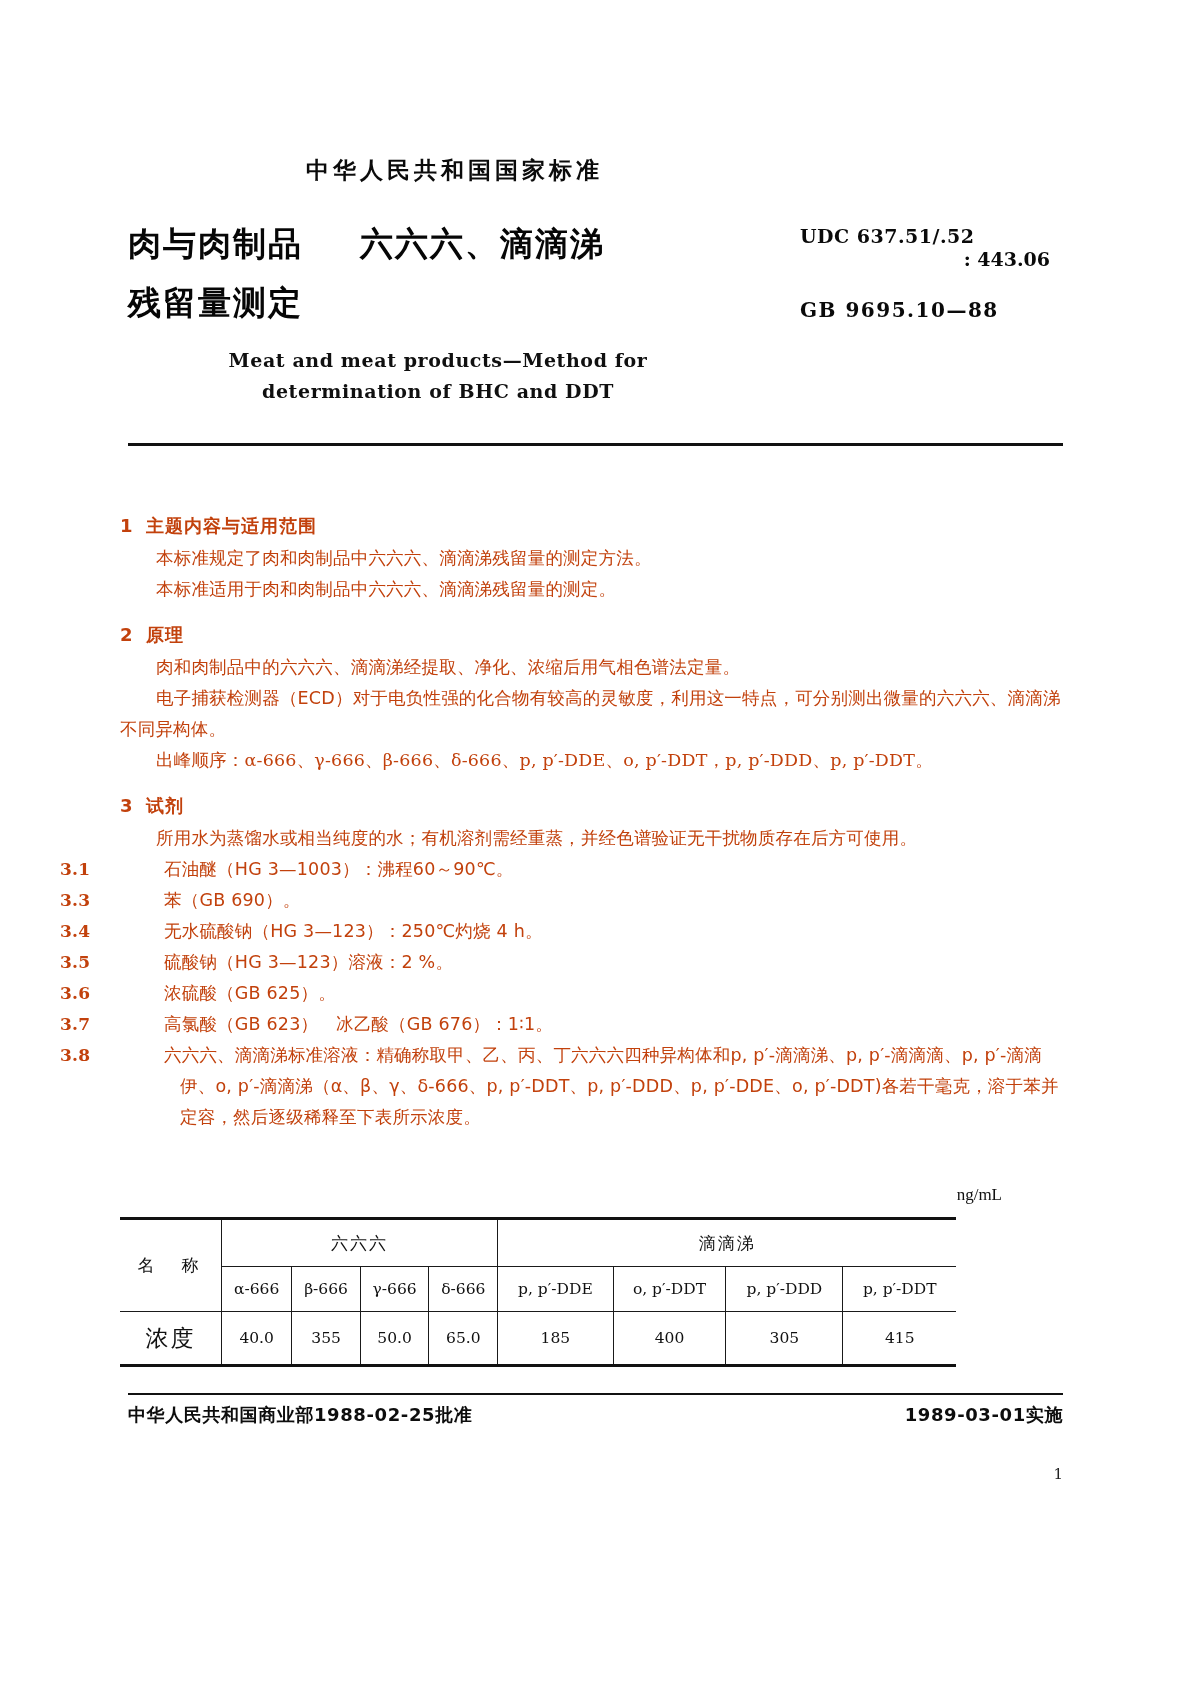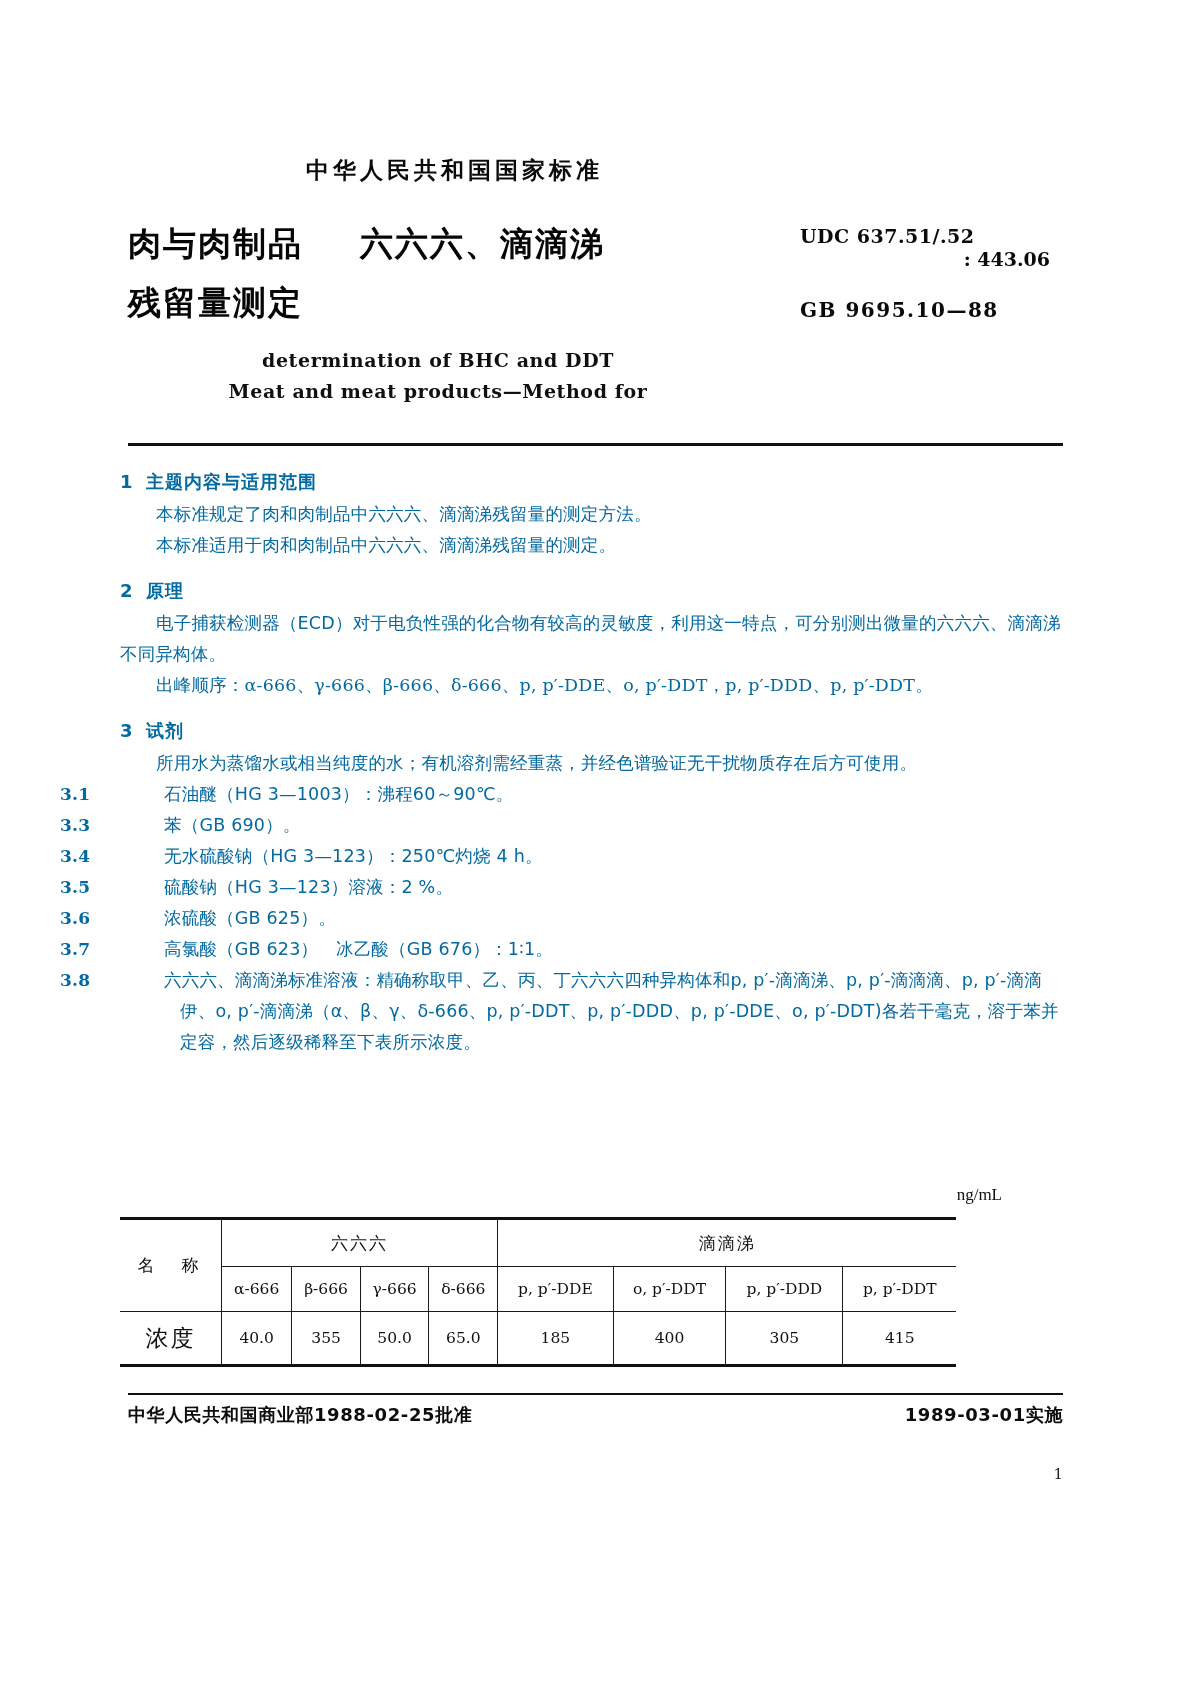--- a/index.html
+++ b/index.html
@@ -105,26 +105,26 @@
     top: 443px;
     width: 935px;
     height: 0;
     border-top: 3px solid #111;
   }
 
   
   .body {
     position: absolute;
     left: 120px;
-    top: 452px;
+    top: 496px;
     width: 950px;
     font-family: "DejaVu Sans", "Liberation Sans", sans-serif;
     font-size: 17.5px;
     line-height: 31px;
-    color: #0369a1;
+    color: #c2410c;
   }
   .sec-head {
     font-weight: 700;
     font-size: 18px;
     margin-top: 14px;
     margin-bottom: 2px;
     letter-spacing: 1px;
   }
   .sec-num { display: inline-block; width: 26px; }
   .para {
@@ -262,37 +262,38 @@
     <div class="title-cn-2">残留量测定</div>
   </div>
 
   <div class="code-block">
     <div class="udc-line">UDC 637.51/.52</div>
     <div class="udc-line-2">: 443.06</div>
     <div class="gb-line">GB 9695.10—88</div>
   </div>
 
   <div class="title-en">
+    <div>Meat and meat products—Method for</div>
     <div>determination of BHC and DDT</div>
-    <div>Meat and meat products—Method for</div>
   </div>
 
   <div class="rule-top"></div>
 
   <div class="body">
 
     <div class="sec-head">
       <span class="sec-num">1</span><span>主题内容与适用范围</span>
     </div>
     <p class="para">本标准规定了肉和肉制品中六六六、滴滴涕残留量的测定方法。</p>
     <p class="para">本标准适用于肉和肉制品中六六六、滴滴涕残留量的测定。</p>
 
     <div class="sec-head">
       <span class="sec-num">2</span><span>原理</span>
     </div>
+    <p class="para">肉和肉制品中的六六六、滴滴涕经提取、净化、浓缩后用气相色谱法定量。</p>
     <p class="para">电子捕获检测器（ECD）对于电负性强的化合物有较高的灵敏度，利用这一特点，可分别测出微量的六六六、滴滴涕不同异构体。</p>
     <p class="para sci">出峰顺序：α-666、γ-666、β-666、δ-666、p, p′-DDE、o, p′-DDT，p, p′-DDD、p, p′-DDT。</p>
 
     <div class="sec-head">
       <span class="sec-num">3</span><span>试剂</span>
     </div>
     <p class="para">所用水为蒸馏水或相当纯度的水；有机溶剂需经重蒸，并经色谱验证无干扰物质存在后方可使用。</p>
 
     <p class="item"><span class="item-num">3.1</span><span>石油醚（HG 3—1003）：沸程60～90℃。</span></p>
     <p class="item"><span class="item-num">3.3</span><span>苯（GB 690）。</span></p>

